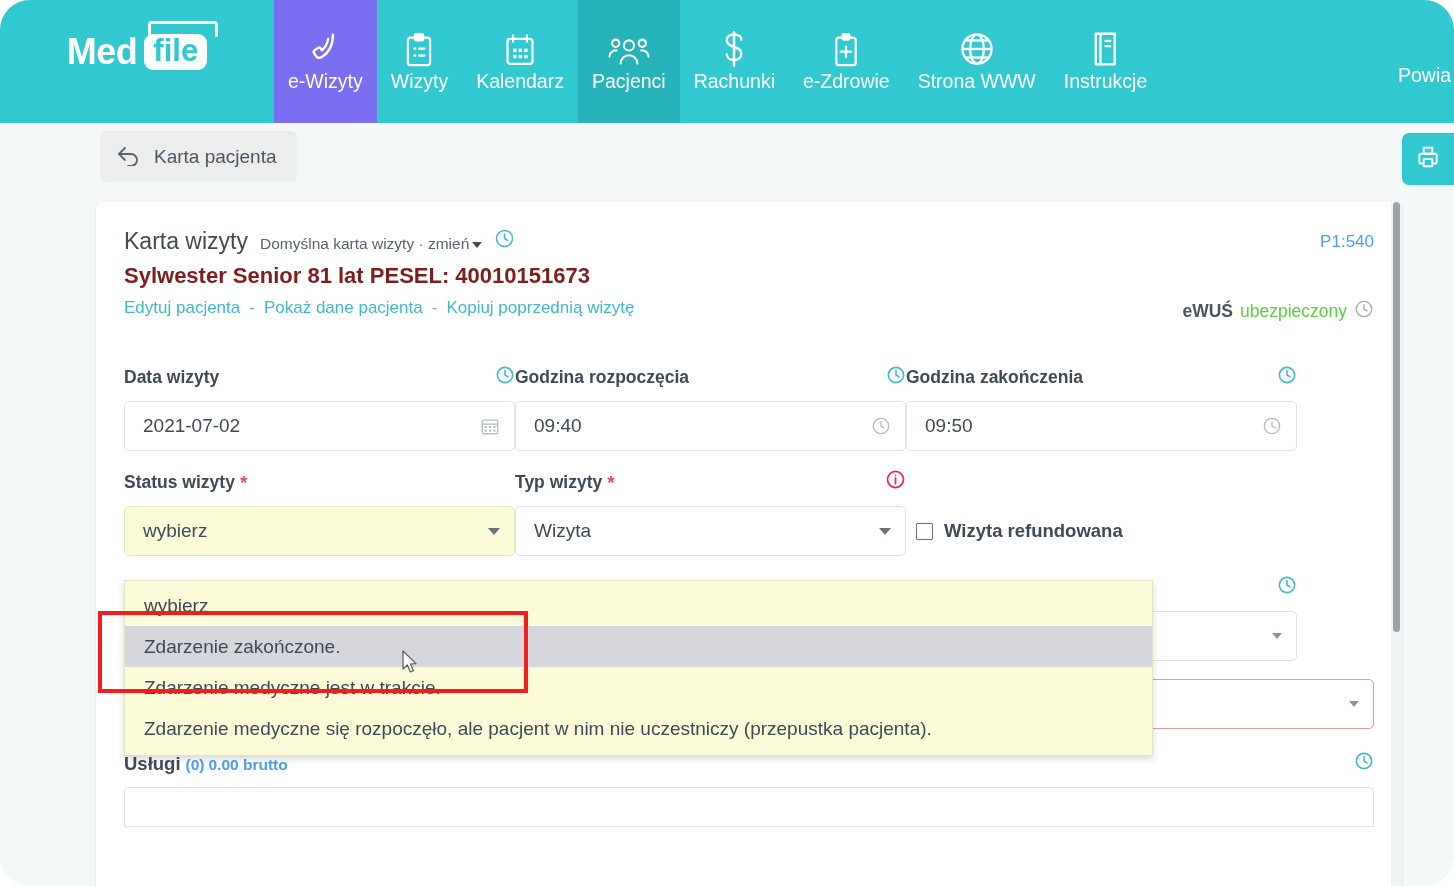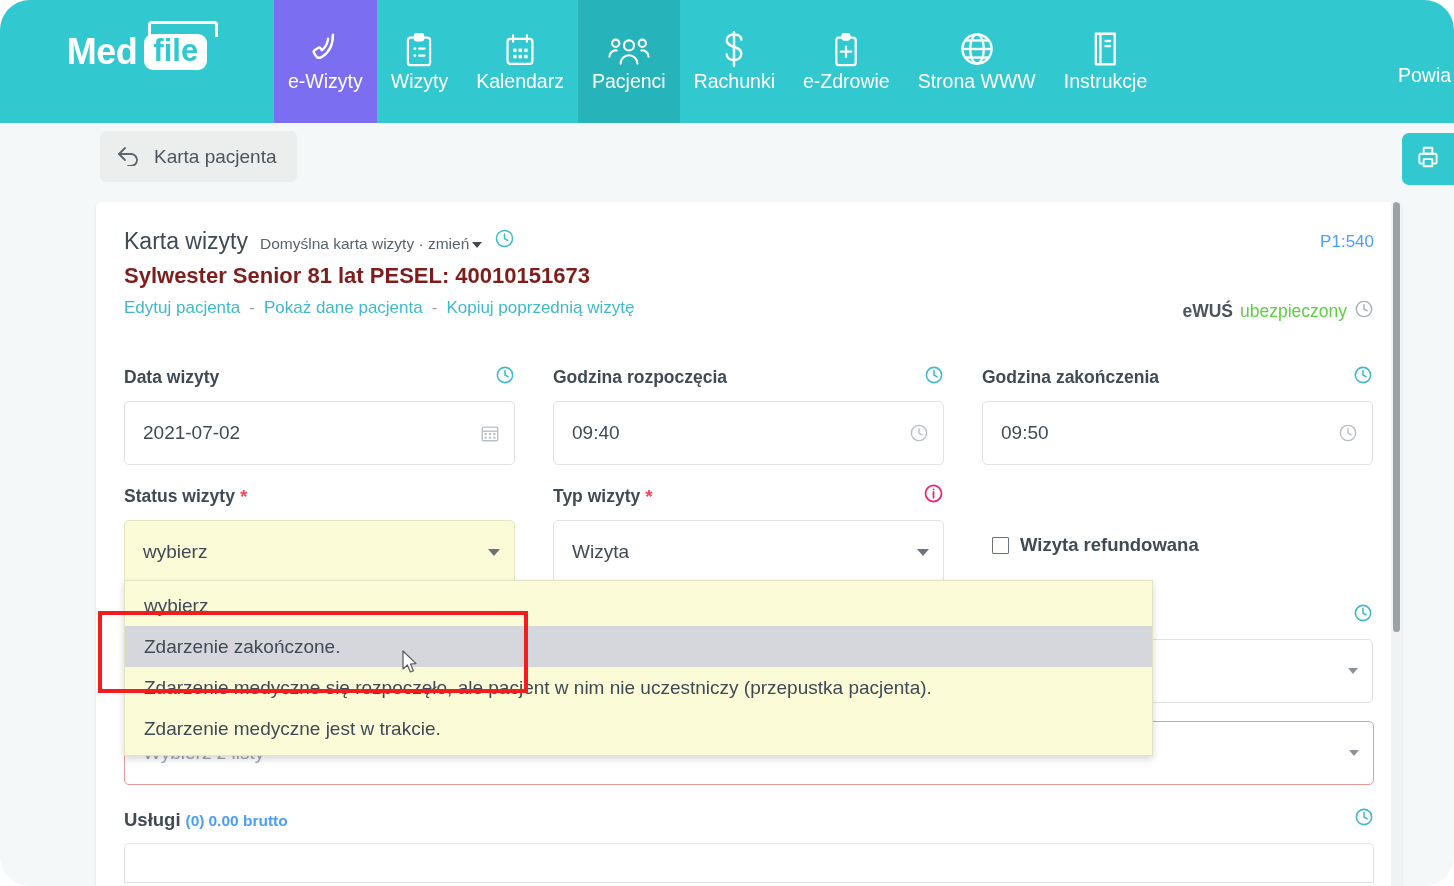--- a/index.html
+++ b/index.html
@@ -121,33 +121,33 @@
     font-size: 17.5px;
   }
   .ewus .k { color: #4b5560; font-weight: bold; }
   .ewus .v { color: #5ece45; }
 
   
   .clk { display: inline-block; vertical-align: middle; }
 
   
   .form { position: absolute; left: 28px; top: 162px; width: 1250px; }
-  .row { display: flex; gap: 38px; }
+  .row { display: flex; }
   .col { width: 391px; position: relative; }
 
   .flabel {
     font-size: 17.5px; color: #3f4a55; font-weight: bold;
     display: flex; align-items: center; justify-content: space-between;
     height: 26px;
   }
   .flabel .txt { display: flex; align-items: center; gap: 5px; }
   .req { color: #f04a5e; font-size: 19px; line-height: 1; }
 
   .inp {
-    margin-top: 11px; height: 64px;
+    margin-top: 11px; height: 50px;
     border: 1px solid #dfe3e6; border-radius: 5px;
     background: #fff;
     display: flex; align-items: center;
     padding: 0 14px 0 18px;
     font-size: 19px; color: #3f4a55;
     position: relative;
   }
   .inp .val { flex: 1; }
   .inp .ph { flex: 1; color: #9aa4ad; }
   .inp .endic { color: #b7bec4; display: flex; align-items: center; }
@@ -585,22 +585,22 @@
             </span>
           </div>
           <div class="uslugi-box"></div>
         </div>
 
       </div>
 
       <div class="dropdown">
         <div class="dd-item">wybierz</div>
         <div class="dd-item hl">Zdarzenie zakończone.</div>
+        <div class="dd-item">Zdarzenie medyczne jest w trakcie.</div>
         <div class="dd-item">Zdarzenie medyczne się rozpoczęło, ale pacjent w nim nie uczestniczy (przepustka pacjenta).</div>
-        <div class="dd-item">Zdarzenie medyczne jest w trakcie.</div>
       </div>
 
       <div class="card-scroll">
         <div class="thumb"></div>
       </div>
 
     </div>
   </div>
 
   <div class="cursor">

